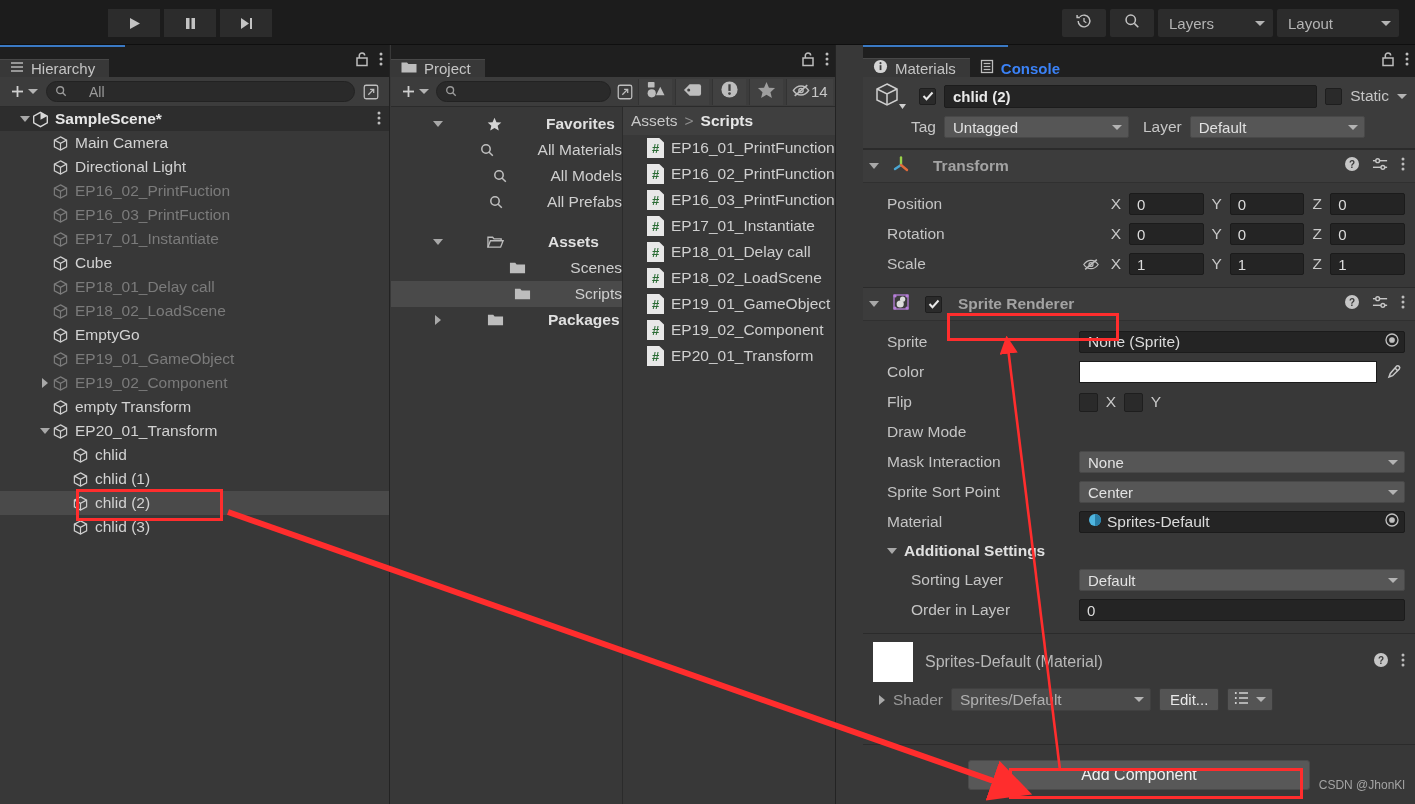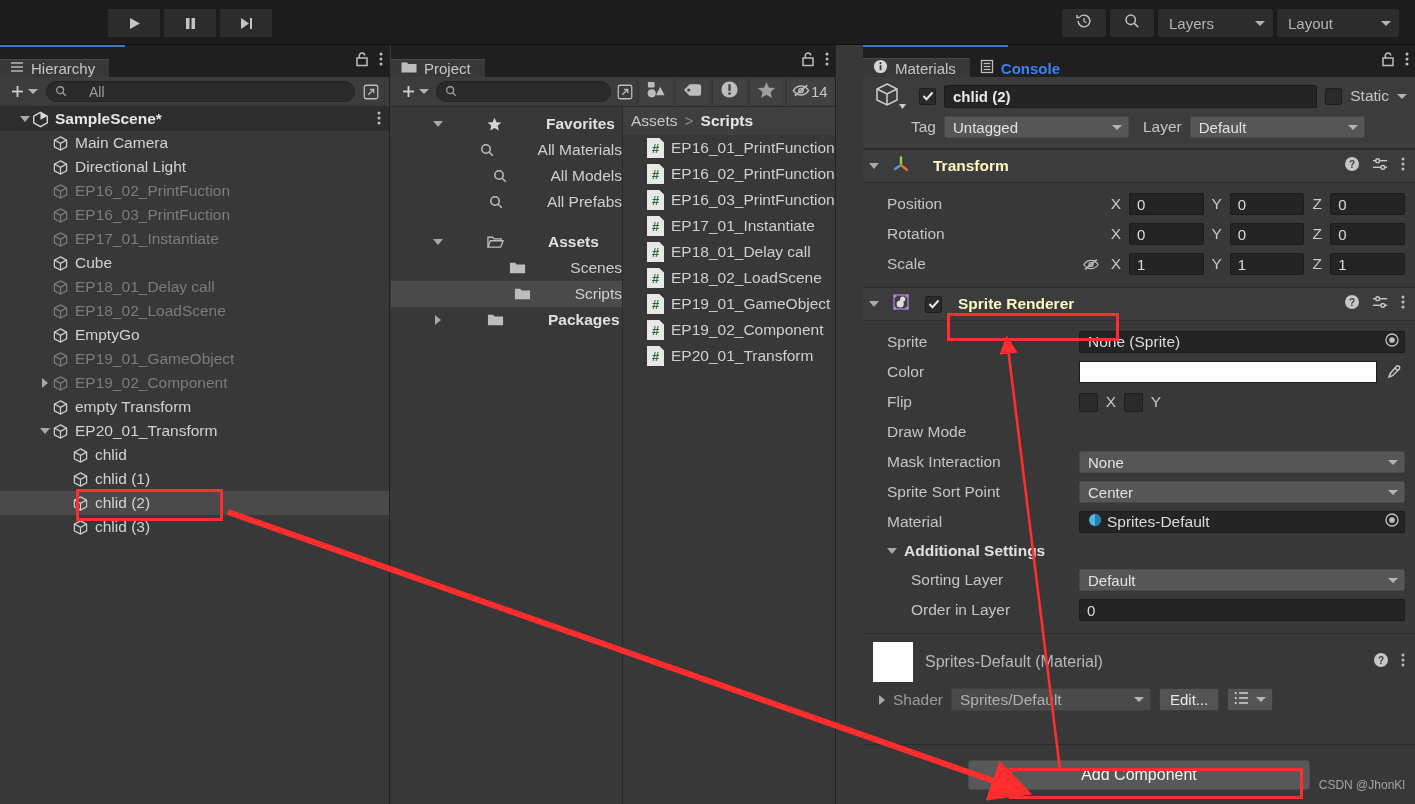--- a/index.html
+++ b/index.html
@@ -151,21 +151,21 @@
   .combo {
     height: 22px; background: #565656; border: 1px solid #484848; border-radius: 2px;
     display:flex; align-items:center; justify-content: space-between; padding: 0 6px 0 8px;
     color:#e2e2e2; font-size:15px; cursor:pointer;
   }
 
   .comp-header {
     height: 34px; background: #3c3c3c; display:flex; align-items:center; gap:8px;
     padding: 0 10px 0 6px; border-top: 1px solid #2b2b2b; border-bottom: 1px solid #303030;
   }
-  .comp-title { color:#fef9c3; font-size:15.5px; font-weight:bold; }
+  .comp-title { color:#a3a3a3; font-size:15.5px; font-weight:bold; }
   .comp-right { margin-left:auto; display:flex; align-items:center; gap: 12px; }
   .help-icon, .preset-icon { cursor: pointer; }
 
   .comp-body { padding: 6px 10px 8px 10px; }
   .prop-row { height: 30px; display:flex; align-items:center; gap: 6px; }
   .prop-lbl { width: 200px; color: #c4c4c4; font-size: 15.5px; padding-left: 14px; }
   .prop-lbl.indent { padding-left: 38px; }
   .axis-lbl { color:#c9c9c9; font-size:15.5px; width: 14px; text-align:center; }
   .num-field {
     height: 22px; background: #242424; border: 1px solid #1b1b1b; border-radius: 2px;

